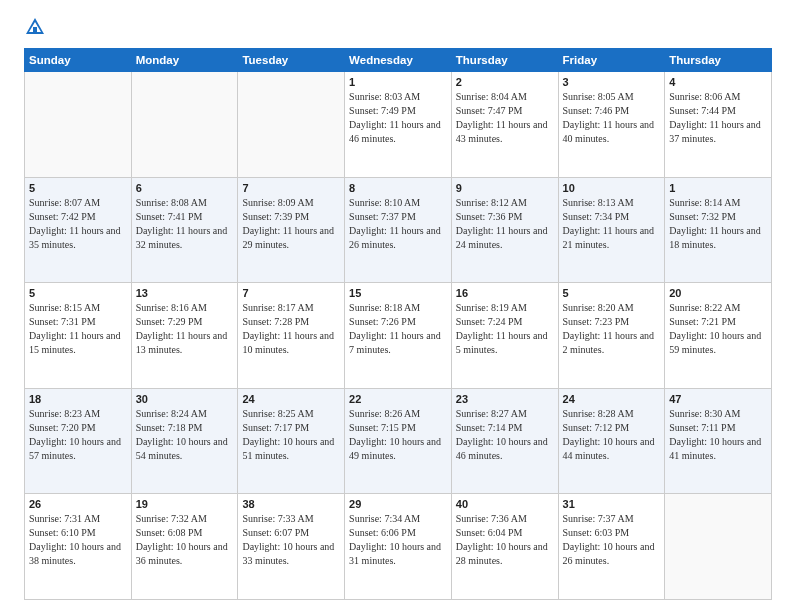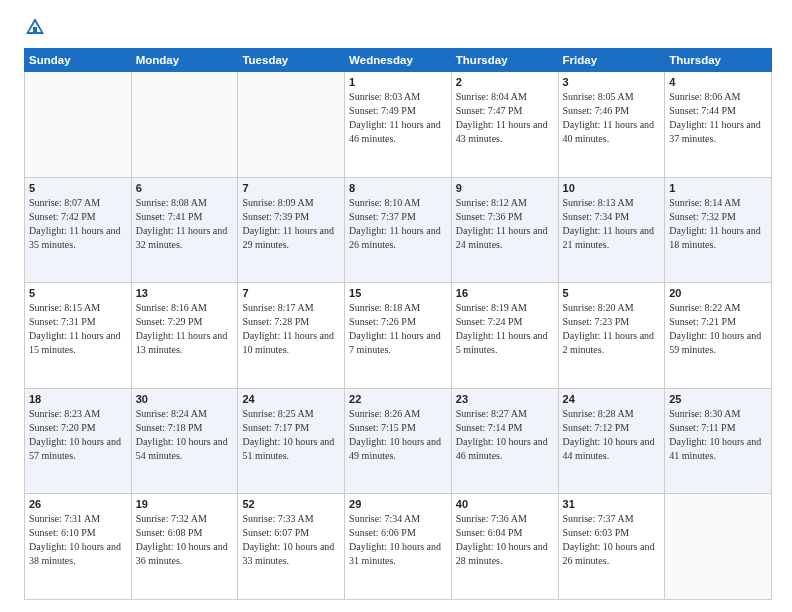--- a/index.html
+++ b/index.html
@@ -232,35 +232,35 @@
           </td>
           <td>
             <span class="day-number">23</span>
             <div class="day-info">Sunrise: 8:27 AM<br>Sunset: 7:14 PM<br>Daylight: 10 hours and 46 minutes.</div>
           </td>
           <td>
             <span class="day-number">24</span>
             <div class="day-info">Sunrise: 8:28 AM<br>Sunset: 7:12 PM<br>Daylight: 10 hours and 44 minutes.</div>
           </td>
           <td>
-            <span class="day-number">25</span>
+            <span class="day-number">47</span>
             <div class="day-info">Sunrise: 8:30 AM<br>Sunset: 7:11 PM<br>Daylight: 10 hours and 41 minutes.</div>
           </td>
         </tr>
         <tr>
           <td>
             <span class="day-number">26</span>
             <div class="day-info">Sunrise: 7:31 AM<br>Sunset: 6:10 PM<br>Daylight: 10 hours and 38 minutes.</div>
           </td>
           <td>
             <span class="day-number">19</span>
             <div class="day-info">Sunrise: 7:32 AM<br>Sunset: 6:08 PM<br>Daylight: 10 hours and 36 minutes.</div>
           </td>
           <td>
-            <span class="day-number">52</span>
+            <span class="day-number">38</span>
             <div class="day-info">Sunrise: 7:33 AM<br>Sunset: 6:07 PM<br>Daylight: 10 hours and 33 minutes.</div>
           </td>
           <td>
             <span class="day-number">29</span>
             <div class="day-info">Sunrise: 7:34 AM<br>Sunset: 6:06 PM<br>Daylight: 10 hours and 31 minutes.</div>
           </td>
           <td>
             <span class="day-number">40</span>
             <div class="day-info">Sunrise: 7:36 AM<br>Sunset: 6:04 PM<br>Daylight: 10 hours and 28 minutes.</div>
           </td>

